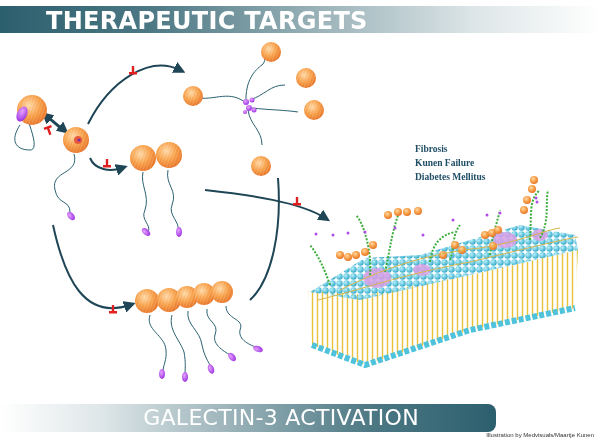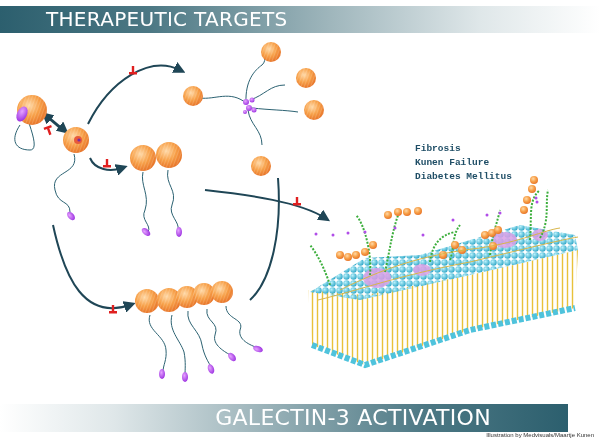--- a/index.html
+++ b/index.html
@@ -2,38 +2,39 @@
 <html><head>
 <meta charset="utf-8">
 <style>
   html, body { margin:0; padding:0; background:#ffffff; }
   body { width:600px; height:441px; position:relative; overflow:hidden; font-family:"Liberation Sans", sans-serif; }
   .bar-top {
     position:absolute; left:0; top:6px; width:600px; height:27px;
     background: linear-gradient(to right, #2c5f6e 0%, #4c7884 25%, #9fb6bc 55%, #dfe7e9 80%, #ffffff 100%);
   }
   .bar-top .title {
-    position:absolute; left:46px; top:1px; color:#ffffff; font-size:20px; letter-spacing:0.3px;
-    font-family:"DejaVu Sans", sans-serif; font-weight:normal; white-space:nowrap;
+    position:absolute; left:46px; top:1px; color:#ffffff; font-size:24px; letter-spacing:0.3px;
+    font-family:"DejaVu Sans", sans-serif; font-weight:bold; white-space:nowrap;
   }
   .bar-bottom {
-    position:absolute; left:0; top:404px; width:568px; height:28px;
+    position:absolute; left:0; top:404px; width:496px; height:28px;
     background: linear-gradient(to right, #ffffff 0%, #dfe7e9 20%, #9fb6bc 45%, #4c7884 75%, #2c5f6e 100%);
+    border-radius: 8px;
   }
   .bar-bottom .title {
     position:absolute; right:77px; top:1px; color:#ffffff; font-size:22px; letter-spacing:0.3px;
     font-family:"DejaVu Sans", sans-serif; white-space:nowrap;
   }
   .credit {
     position:absolute; right:6px; top:432px; font-size:6px; color:#333333; white-space:nowrap;
     font-family:"Liberation Sans", sans-serif;
   }
   .diseases {
     position:absolute; left:415px; top:142px; color:#1f4e66; font-weight:bold; font-size:9.5px; line-height:14px;
-    font-family:Liberation Mono, monospace;
+    font-family:Liberation Serif, serif;
   }
   .diseases div { white-space:nowrap; }
   svg.art { position:absolute; left:0; top:0; }
 </style>
 </head>
 <body>
 
 <div class="bar-top">
   <span class="title">THERAPEUTIC TARGETS</span>
 </div>

